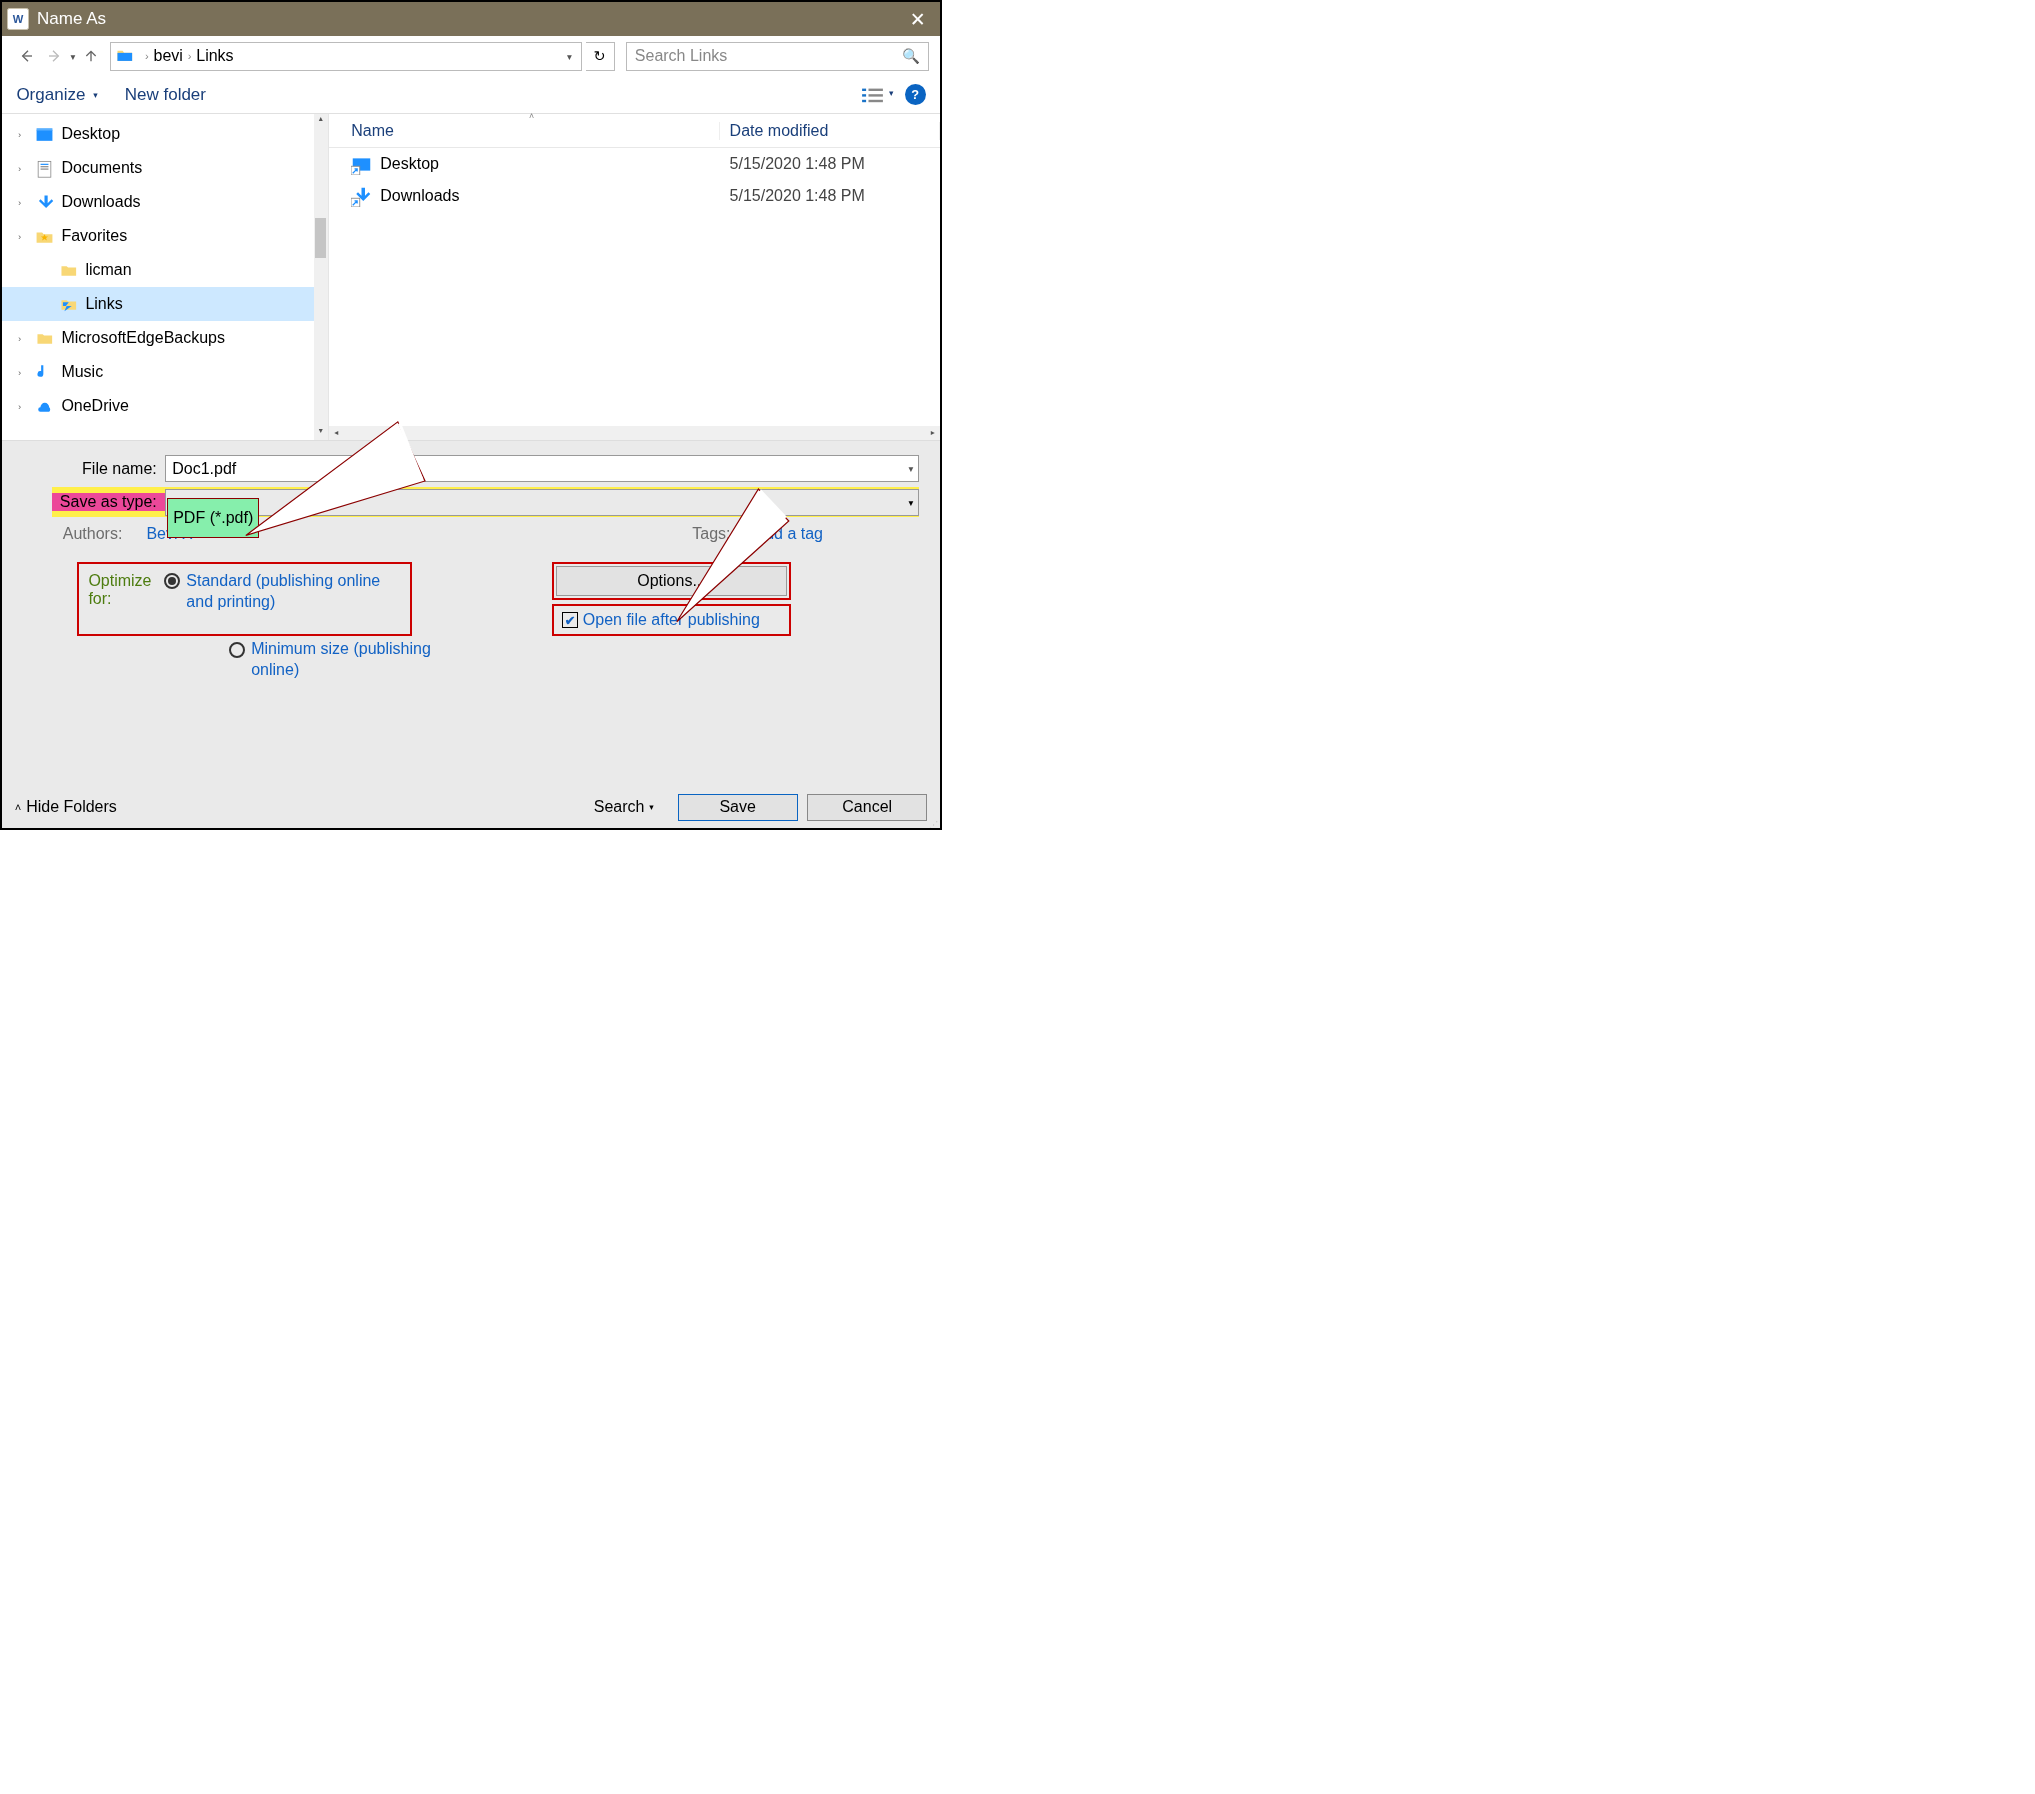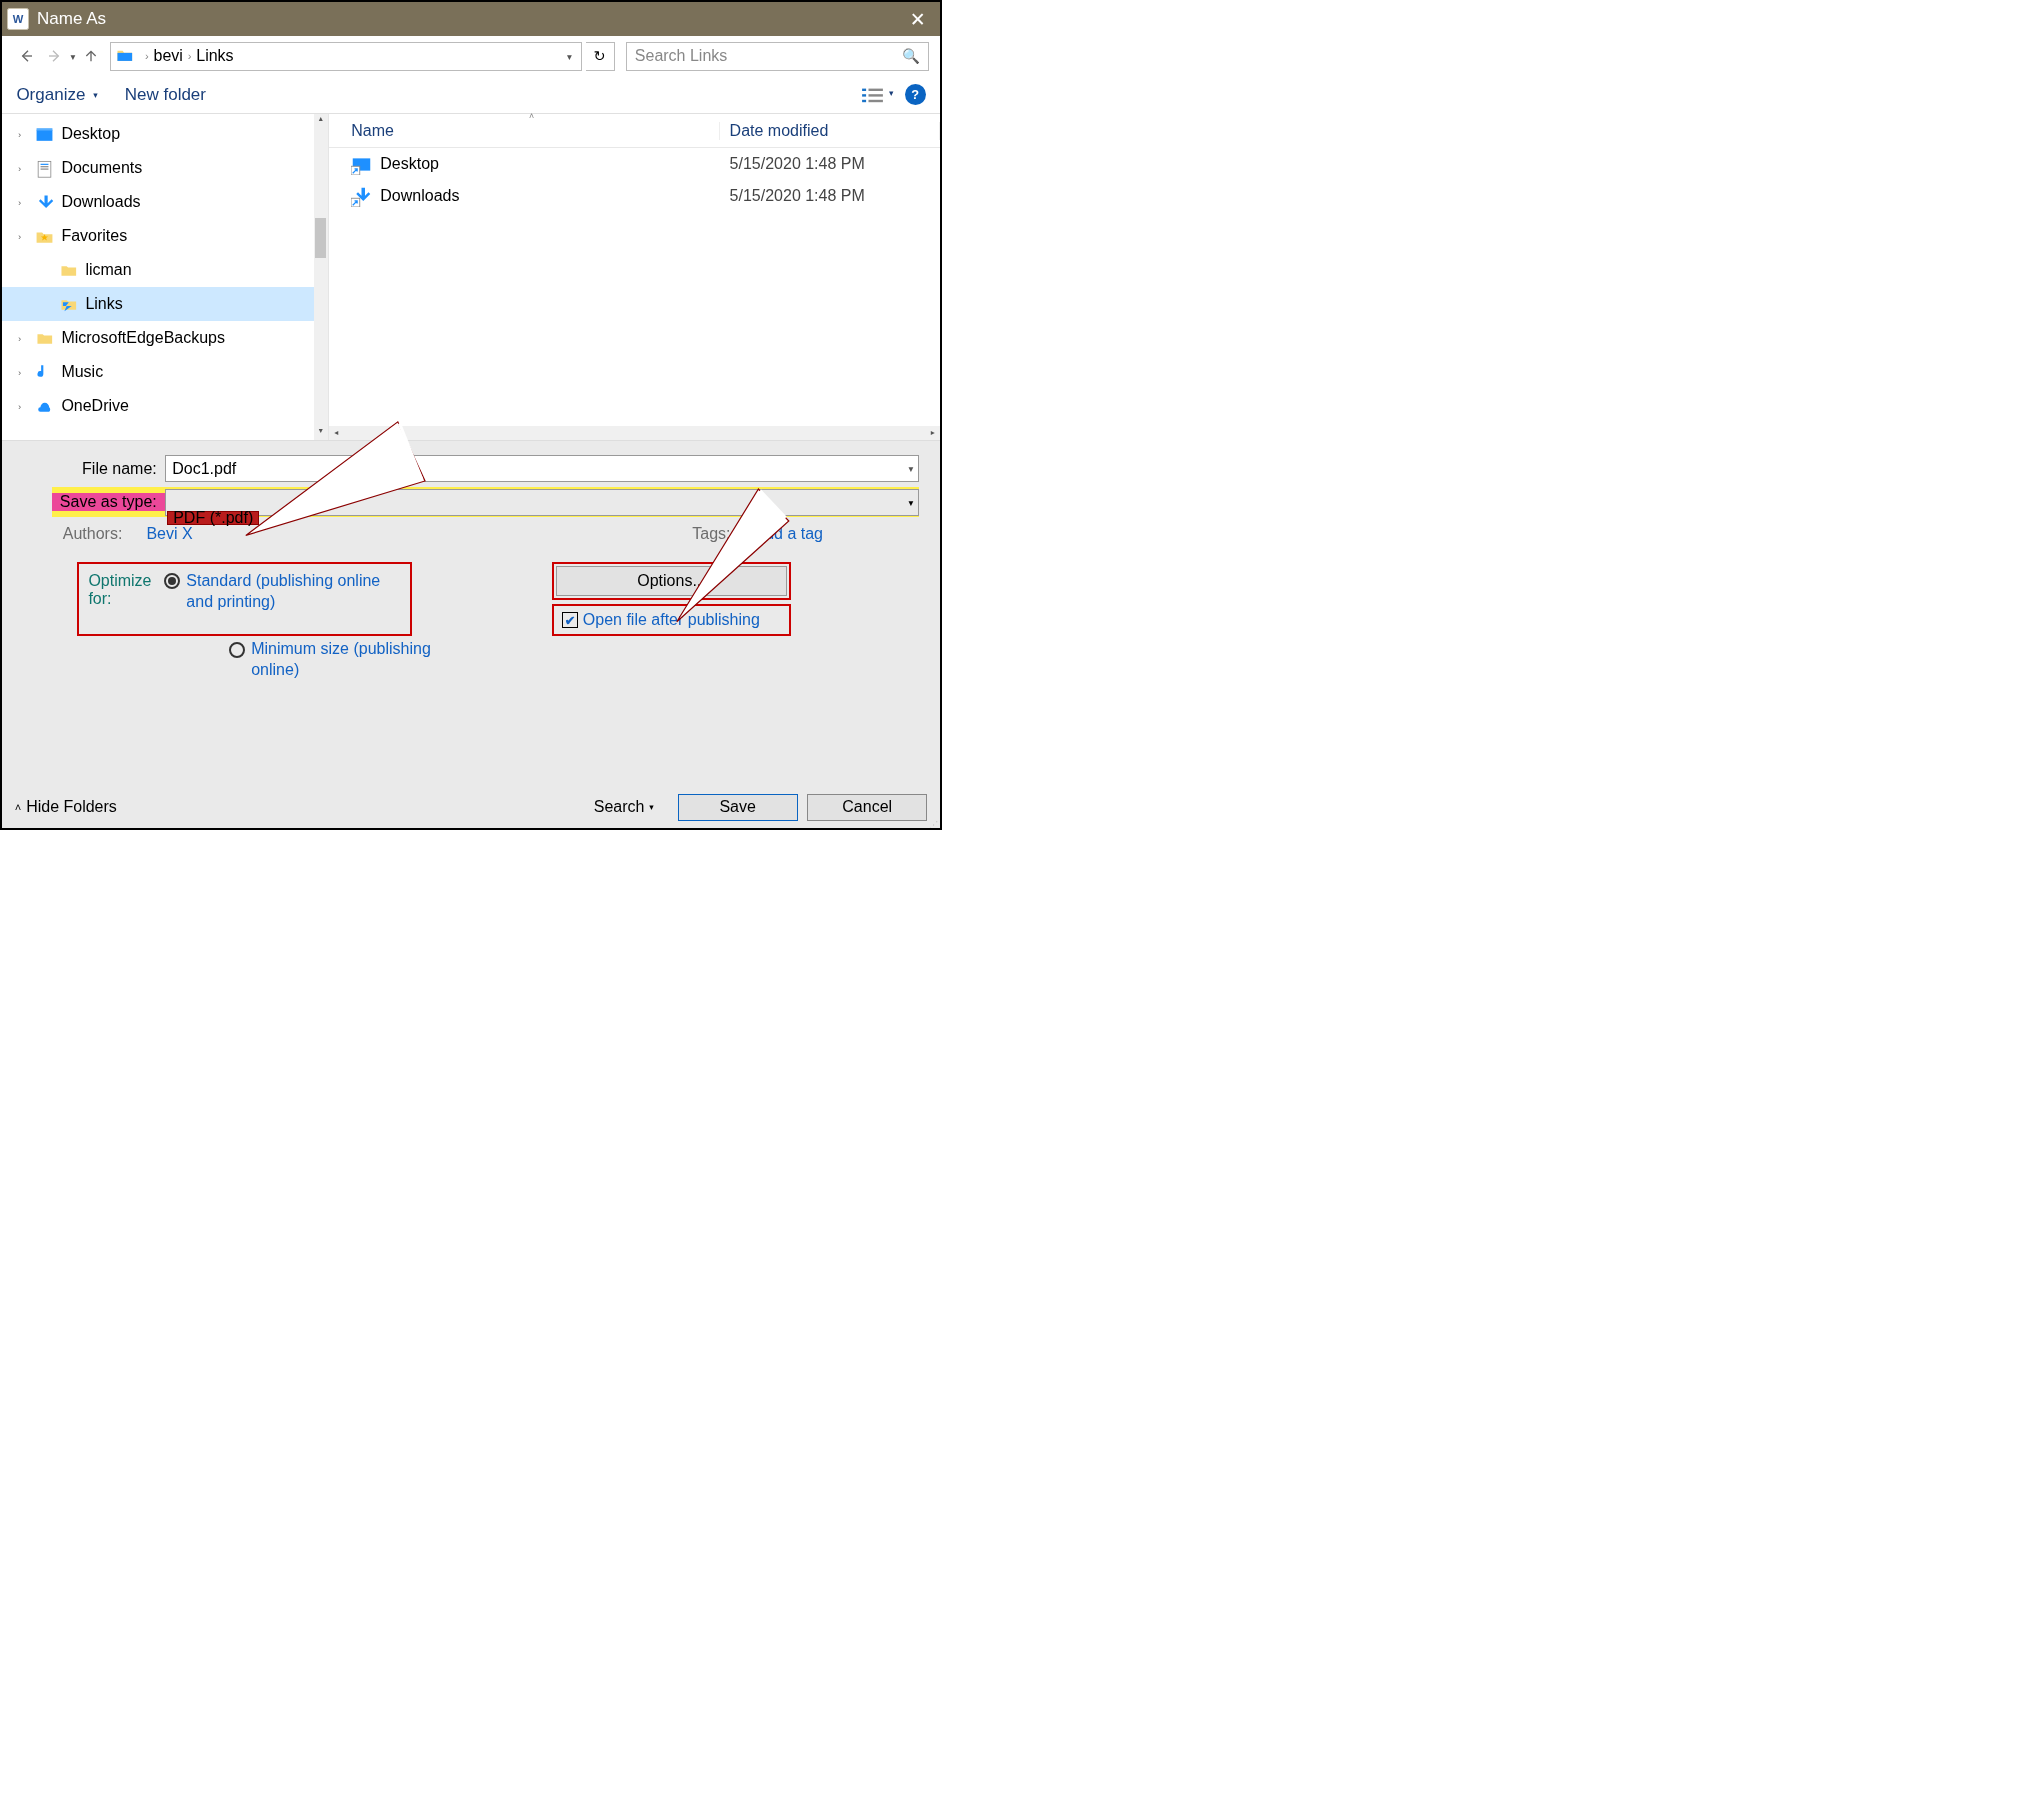--- a/index.html
+++ b/index.html
@@ -62,33 +62,33 @@
   .hscroll .track { flex:1; }
 
   
   .form { background:#eaeaea; padding: 14.4px 21px 11.2px 12.8px; position:relative; height: 391px; }
   .formrow { display:flex; align-items:center; margin-bottom:4.8px; }
   .formrow .lab { width: 150px; text-align:right; font-size:16px; padding-right:8px; }
   .formrow .field { flex:1; height:27px; border:0.8px solid #999; background:#fff; padding:0 6.4px; font-size:16px; display:flex; align-items:center; position:relative; }
   .formrow .field .dd { position:absolute; right:4.8px; font-size:9.6px; color:#555; }
   .hlrow .lab, .hlrow .fieldwrap { background:#ec4899; }
   .hlrow { padding:1.6px 0; }
-  .typebox { border:1.2px solid #8b0000; padding:0 4.8px; height:14px; display:inline-flex; align-items:center; font-size:16px; background:#b91c1c;margin-top:32px; }
+  .typebox { border:1.2px solid #8b0000; padding:0 4.8px; height:40px; display:inline-flex; align-items:center; font-size:16px; background:#86efac;margin-top:32px; }
 
   .meta { display:flex; margin-top:8px; font-size:16px; }
   .meta .col { display:flex; gap:24px; }
   .meta .col:first-child { margin-left:48px; margin-right:auto; }
   .meta .mlab { color:#6d6d6d; }
   .meta .mval { color:#1262c4; }
   .meta .col.tags { margin-right:96px; }
 
   .opts { margin-top:19px; display:flex; }
   .redbox { border:2px solid #cc0000; padding:6.4px 9.6px; }
   .optleft { width:335px; margin-left:62px; display:flex; }
-  .optleft .olab { color:#0f766e; font-size:16px; padding-top:1.6px; margin-right:6.4px; }
+  .optleft .olab { color:#4d7c0f; font-size:16px; padding-top:1.6px; margin-right:6.4px; }
   .radio { display:flex; align-items:flex-start; gap:6.4px; margin-bottom:4.8px; font-size:16px; color:#1262c4; line-height:1.3; }
   .radio .circ { width:16px; height:16px; border:2px solid #333; border-radius:50%; margin-top:2.4px; flex-shrink:0; display:flex; align-items:center; justify-content:center; }
   .radio .circ.sel::after { content:""; width:8px; height:8px; background:#333; border-radius:50%; }
   .radios { }
 
   .optright { margin-left:auto; margin-right:128px; width:239px; }
   .optbtn { height:30px; border:0.8px solid #999; background:#e2e2e2; font-size:16px; display:flex; align-items:center; justify-content:center; }
   .openchk { margin-top:6.4px; display:flex; align-items:center; gap:4.8px; font-size:16px; color:#1262c4; padding:4.8px 8px; }
   .chkbox { width:16px; height:16px; border:1.6px solid #000; display:flex; align-items:center; justify-content:center; font-size:12.8px; font-weight:bold; }
 

